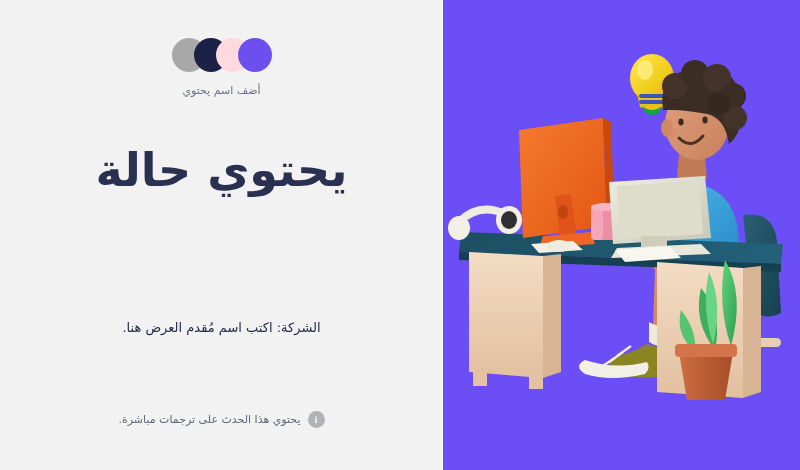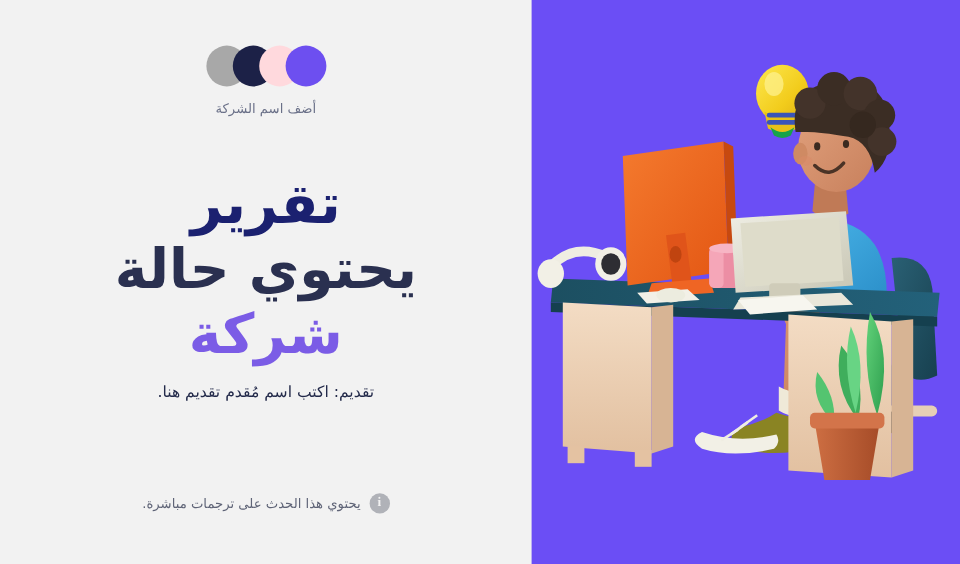--- a/index.html
+++ b/index.html
@@ -149,30 +149,28 @@
 
   <div class="left-panel">
 
     <div class="logo-block">
       <div class="logo-circles">
         <div class="dot d1"></div>
         <div class="dot d2"></div>
         <div class="dot d3"></div>
         <div class="dot d4"></div>
       </div>
-      <div class="logo-name">أضف اسم الشركة</div>
+      <div class="logo-name">أضف اسم يحتوي</div>
     </div>
 
     <div class="title-block">
-      <span class="title-line l1">تقرير</span>
       <span class="title-line l2">يحتوي حالة</span>
-      <span class="title-line l3">شركة</span>
     </div>
 
-    <div class="subtitle">تقديم: اكتب اسم مُقدم تقديم هنا.</div>
+    <div class="subtitle">الشركة: اكتب اسم مُقدم العرض هنا.</div>
 
     <div class="footer-note">
       <span class="info-icon">
         <span>i</span>
       </span>
       <span class="footer-text">يحتوي هذا الحدث على ترجمات مباشرة.</span>
     </div>
 
   </div>
 

